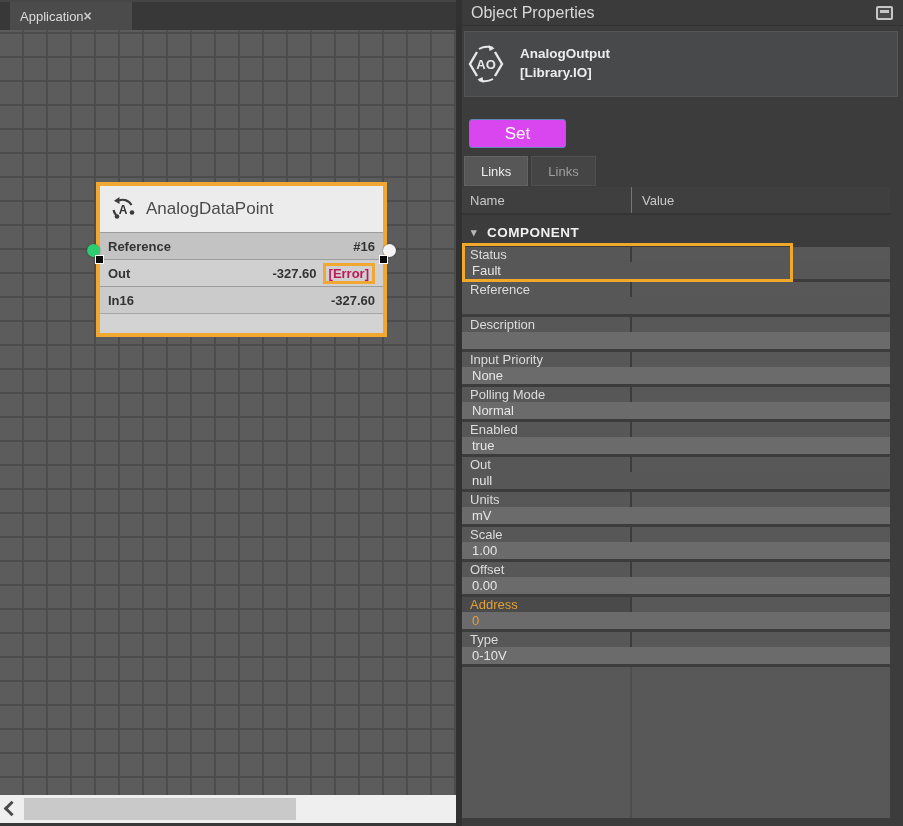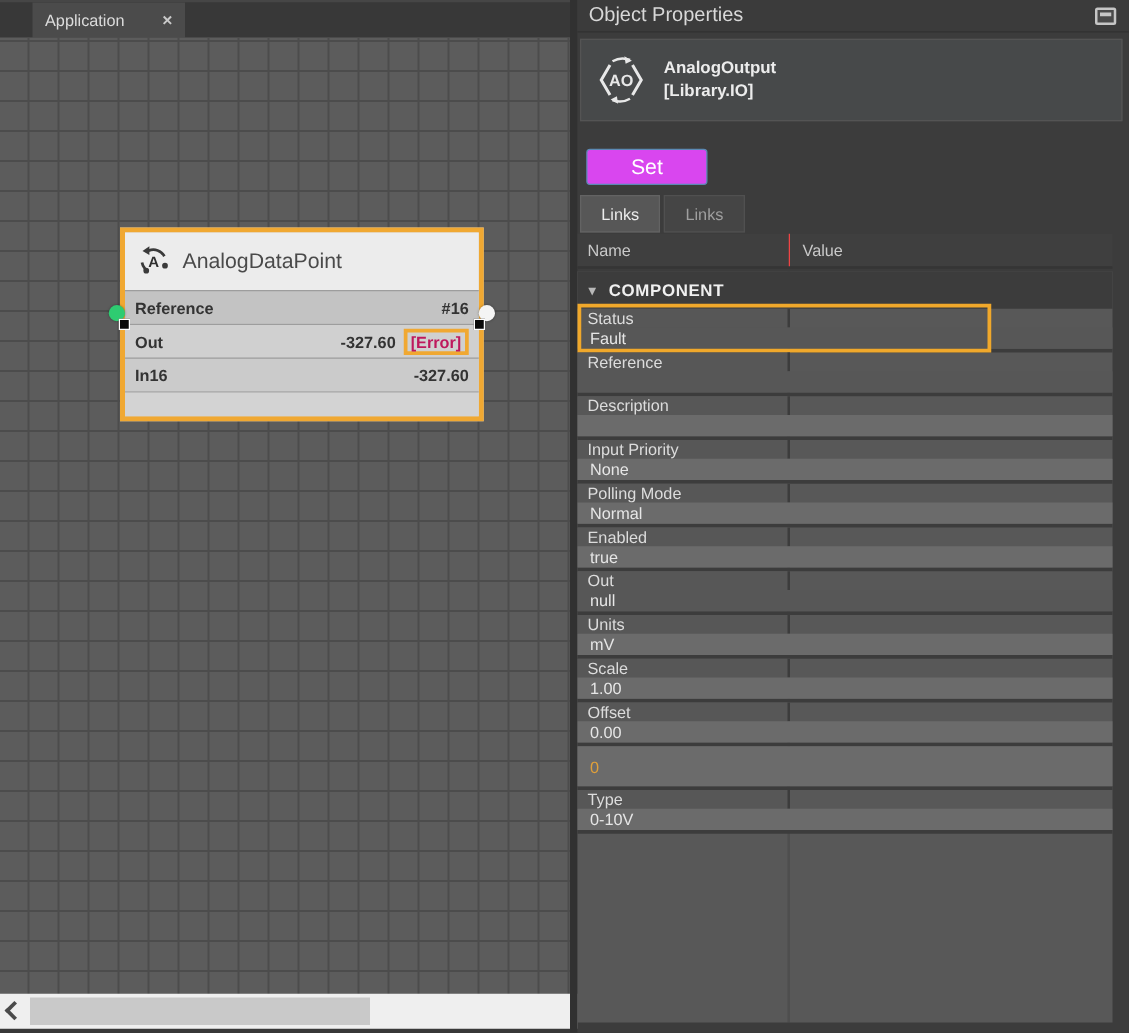--- a/index.html
+++ b/index.html
@@ -4,22 +4,22 @@
 <style>
   html,body{margin:0;padding:0;}
   body{
     width:903px;height:826px;position:relative;overflow:hidden;
     background:#3a3a3a;font-family:"Liberation Sans",sans-serif;
     -webkit-font-smoothing:antialiased;
   }
   
   .canvas-pane{position:absolute;left:0;top:0;width:456px;height:826px;background:#383838;border-top:2px solid #464646;box-sizing:border-box;}
   .tab-bar{position:absolute;left:0;top:0;width:100%;height:28px;background:#383838;}
-  .doc-tab{position:absolute;left:26px;top:0;height:28px;width:122px;background:#4b4b4b;color:#dcdcdc;
-    font-size:13px;display:flex;align-items:center;justify-content:space-between;padding:0 10px;box-sizing:border-box;}
+  .doc-tab{position:absolute;left:10px;top:0;height:28px;width:122px;background:#4b4b4b;color:#dcdcdc;
+    font-size:13px;display:flex;align-items:center;padding:0 10px;box-sizing:border-box;}
   .doc-tab .tab-close{color:#c9c9c9;font-weight:bold;font-size:14px;line-height:1;cursor:pointer;}
   .canvas{position:absolute;left:0;top:28px;width:456px;height:767px;
     background-color:#5c5c5c;
     background-image:linear-gradient(to right,#4c4c4c 2px,transparent 2px),
                      linear-gradient(to bottom,#4c4c4c 2px,transparent 2px);
     background-size:24px 24px;background-position:-2px 2px;}
   
   .node{position:absolute;left:96px;top:152px;width:283px;border:4px solid #f0a832;background:#d2d2d2;}
   .node-header{height:46px;background:#ececec;display:flex;align-items:center;gap:10px;padding:0 10px;color:#4a4a4a;font-size:17px;}
   .node-row{height:26px;display:flex;align-items:center;justify-content:space-between;
@@ -42,21 +42,21 @@
   .sb-thumb{position:absolute;left:24px;top:3px;width:272px;height:22px;background:#c9c9c9;}
   
   .pane-divider{position:absolute;left:456px;top:0;width:6px;height:826px;background:#313131;cursor:col-resize;}
   
   .props-pane{position:absolute;left:462px;top:0;width:441px;height:826px;background:#3c3c3c;}
   .props-title{height:25px;display:flex;align-items:center;justify-content:space-between;
     padding:0 10px 0 9px;color:#d8d8d8;font-size:16px;background:#3b3b3b;border-bottom:1px solid #323232;}
   .dock-icon{width:13px;height:10px;border:2px solid #c6c6c6;border-radius:2px;position:relative;background:#4a4a4a;cursor:pointer;}
   .dock-icon::after{content:"";position:absolute;left:2px;right:2px;top:2px;height:3px;background:#c6c6c6;}
   .obj-header{position:absolute;left:2px;top:31px;width:434px;height:66px;background:#47494a;border:1px solid #545454;
-    box-sizing:border-box;display:flex;align-items:center;gap:13px;padding-left:11px;}
+    box-sizing:border-box;display:flex;align-items:center;gap:13px;}
   .obj-name-block{font-size:13.5px;font-weight:bold;color:#ececec;line-height:1.4;}
   .set-btn{position:absolute;left:7px;top:119px;width:97px;height:29px;background:#d946ef;border:1px solid #5c8ab5;
     border-radius:3px;color:#fff;font-size:17px;font-family:"Liberation Sans",sans-serif;cursor:pointer;}
   .ptabs{position:absolute;left:2px;top:156px;height:30px;display:flex;gap:3px;}
   .ptab{display:flex;align-items:center;padding:0 16px;font-size:13px;box-sizing:border-box;cursor:pointer;}
   .ptab.active{background:#575757;color:#ececec;border:1px solid #636363;}
   .ptab.inactive{background:#454545;color:#9f9f9f;border:1px solid #505050;}
   .grid-header{position:absolute;left:0;top:187px;width:428px;height:28px;background:#3f3f3f;display:flex;
     align-items:center;color:#c9c9c9;font-size:13px;border-bottom:2px solid #353535;box-sizing:border-box;}
   .gh-name{width:170px;padding-left:8px;box-sizing:border-box;border-right:1px solid #ef4444;height:100%;display:flex;align-items:center;}
@@ -212,20 +212,21 @@
       </div>
       <div class="prow light">
         <div class="pname">Scale</div>
         <div class="pvalue">1.00</div>
       </div>
       <div class="prow light">
         <div class="pname">Offset</div>
         <div class="pvalue">0.00</div>
       </div>
       <div class="prow light accent">
+        <div class="pname">Address</div>
         <div class="pvalue">0</div>
       </div>
       <div class="prow light">
         <div class="pname">Type</div>
         <div class="pvalue">0-10V</div>
       </div>
     </div>
 </div>
 
 </body></html>

